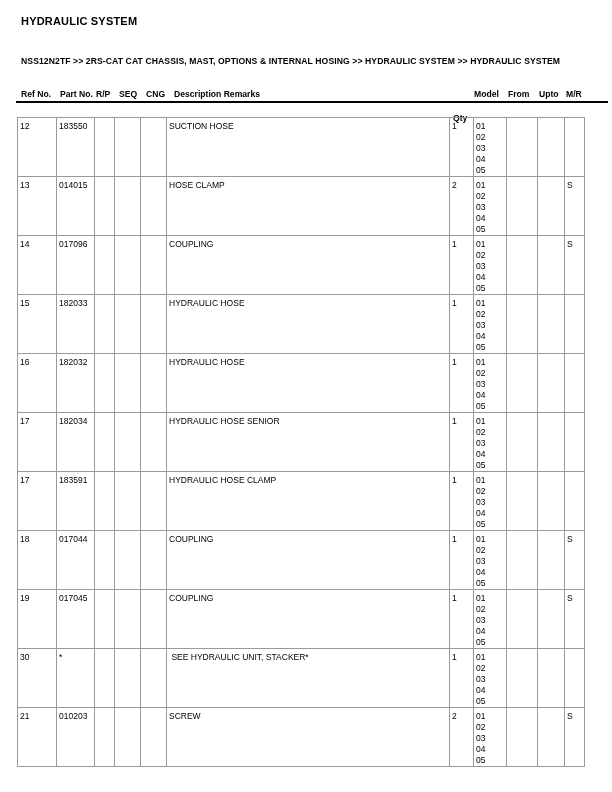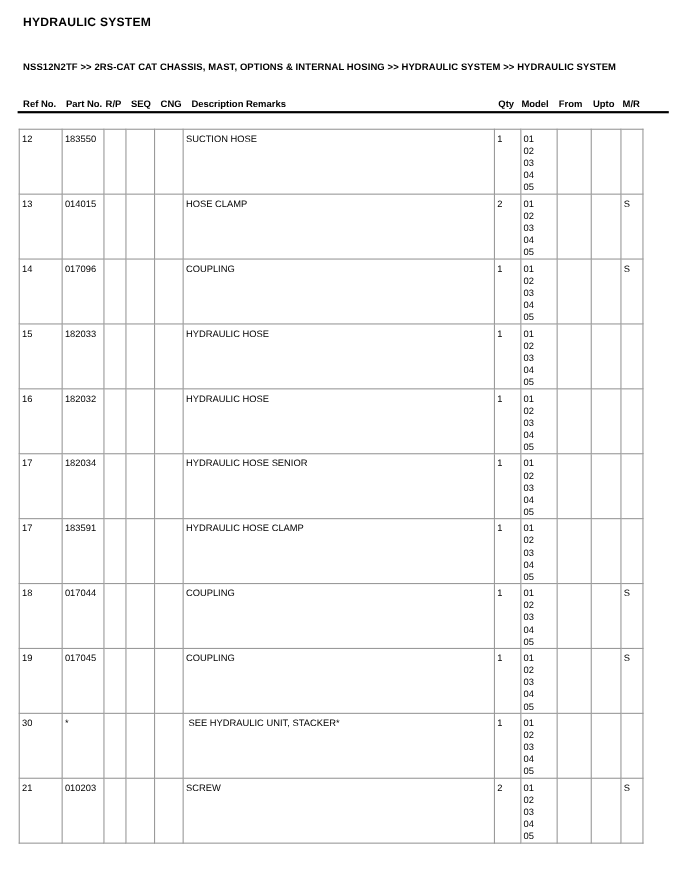--- a/index.html
+++ b/index.html
@@ -66,21 +66,21 @@
 <div class="page">
   <div class="title">HYDRAULIC SYSTEM</div>
   <div class="breadcrumb">NSS12N2TF &gt;&gt; 2RS-CAT CAT CHASSIS, MAST, OPTIONS &amp; INTERNAL HOSING &gt;&gt; HYDRAULIC SYSTEM &gt;&gt; HYDRAULIC SYSTEM</div>
   <div class="col-headers" id="col-headers">
       <span style="left: 21px;">Ref No.</span>
       <span style="left: 60px;">Part No.</span>
       <span style="left: 96px;">R/P</span>
       <span style="left: 119px;">SEQ</span>
       <span style="left: 146px;">CNG</span>
       <span style="left: 174px;">Description Remarks</span>
-      <span style="left: 453px;">Qty</span>
+      <span style="left: 453px; margin-top: 24px;">Qty</span>
       <span style="left: 474px;">Model</span>
       <span style="left: 508px;">From</span>
       <span style="left: 539px;">Upto</span>
       <span style="left: 566px;">M/R</span>
     </div>
   <div class="rule"></div>
   <table class="parts">
     <colgroup id="colgroup">
         <col style="width: 39px;">
         <col style="width: 38px;">

